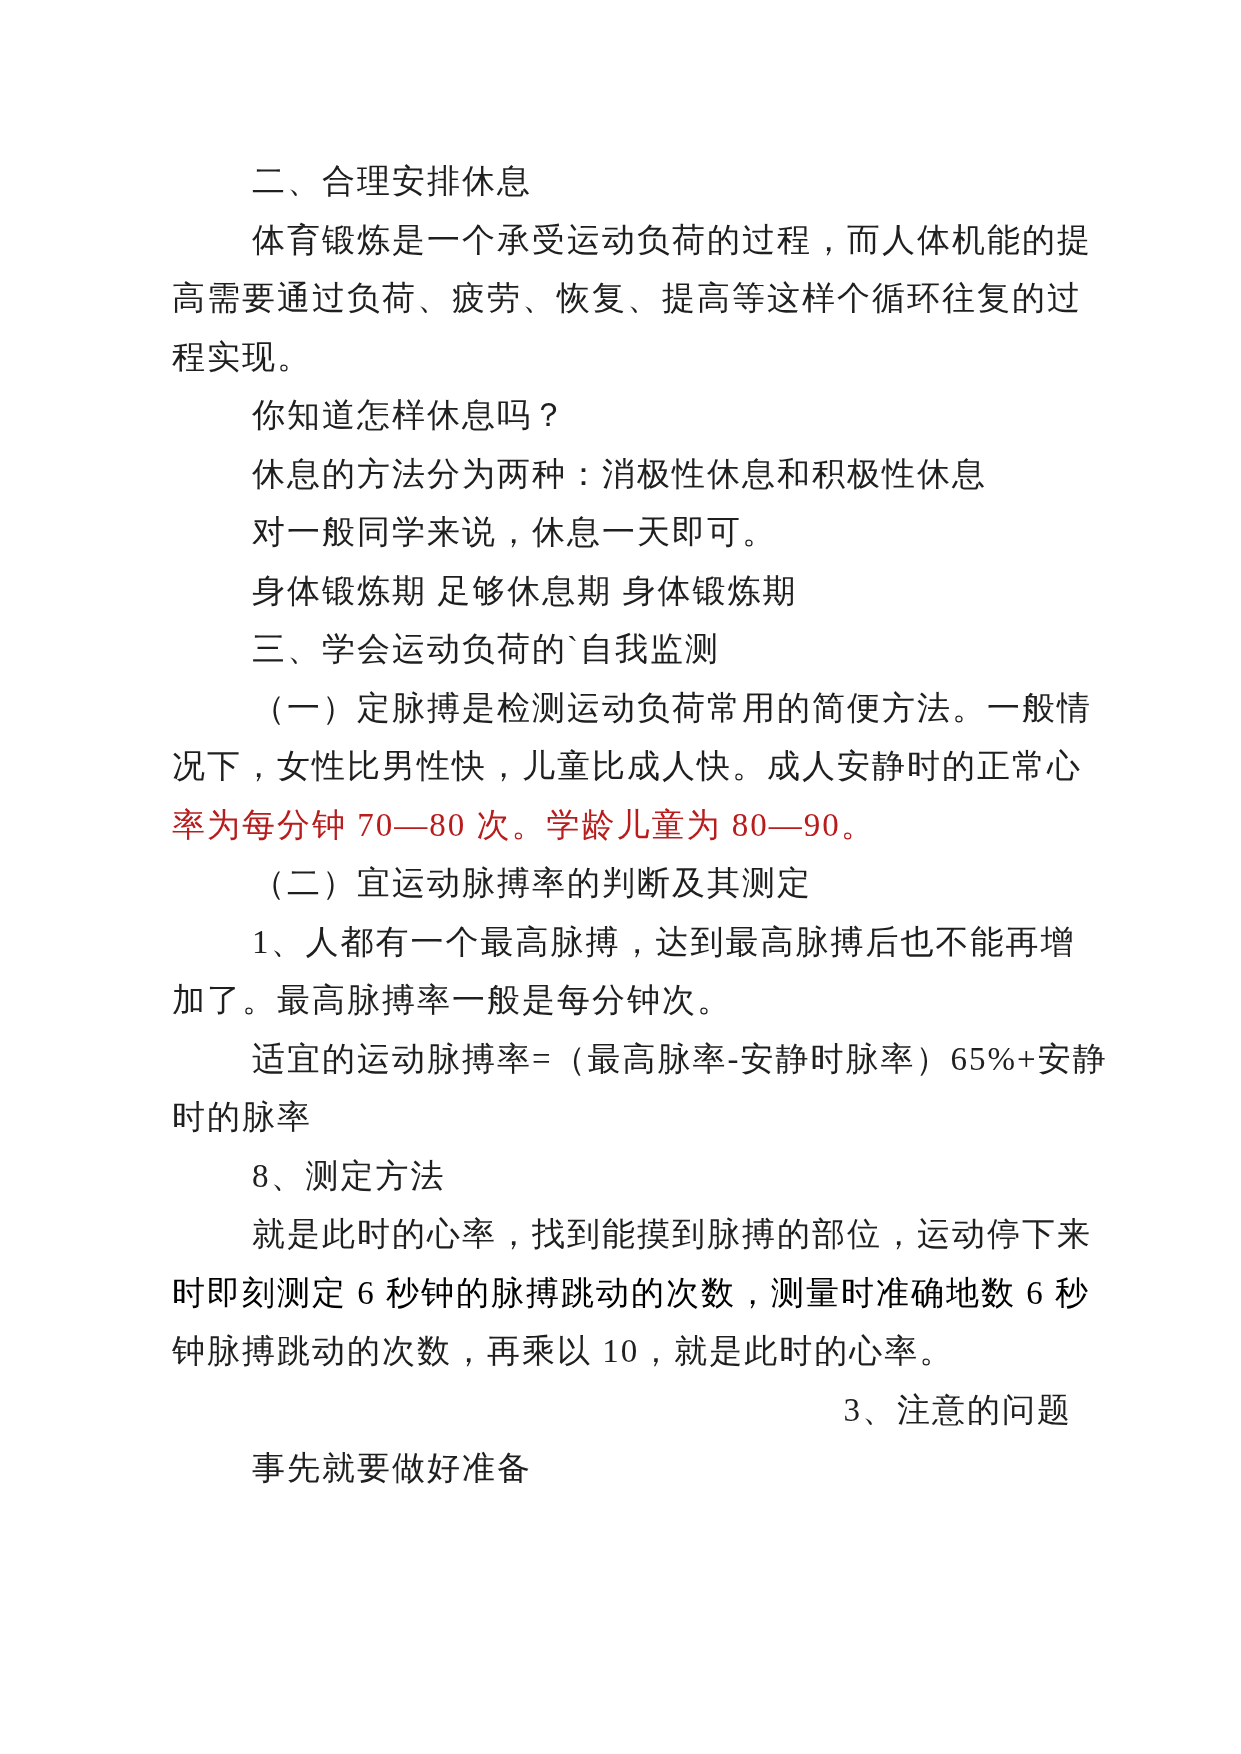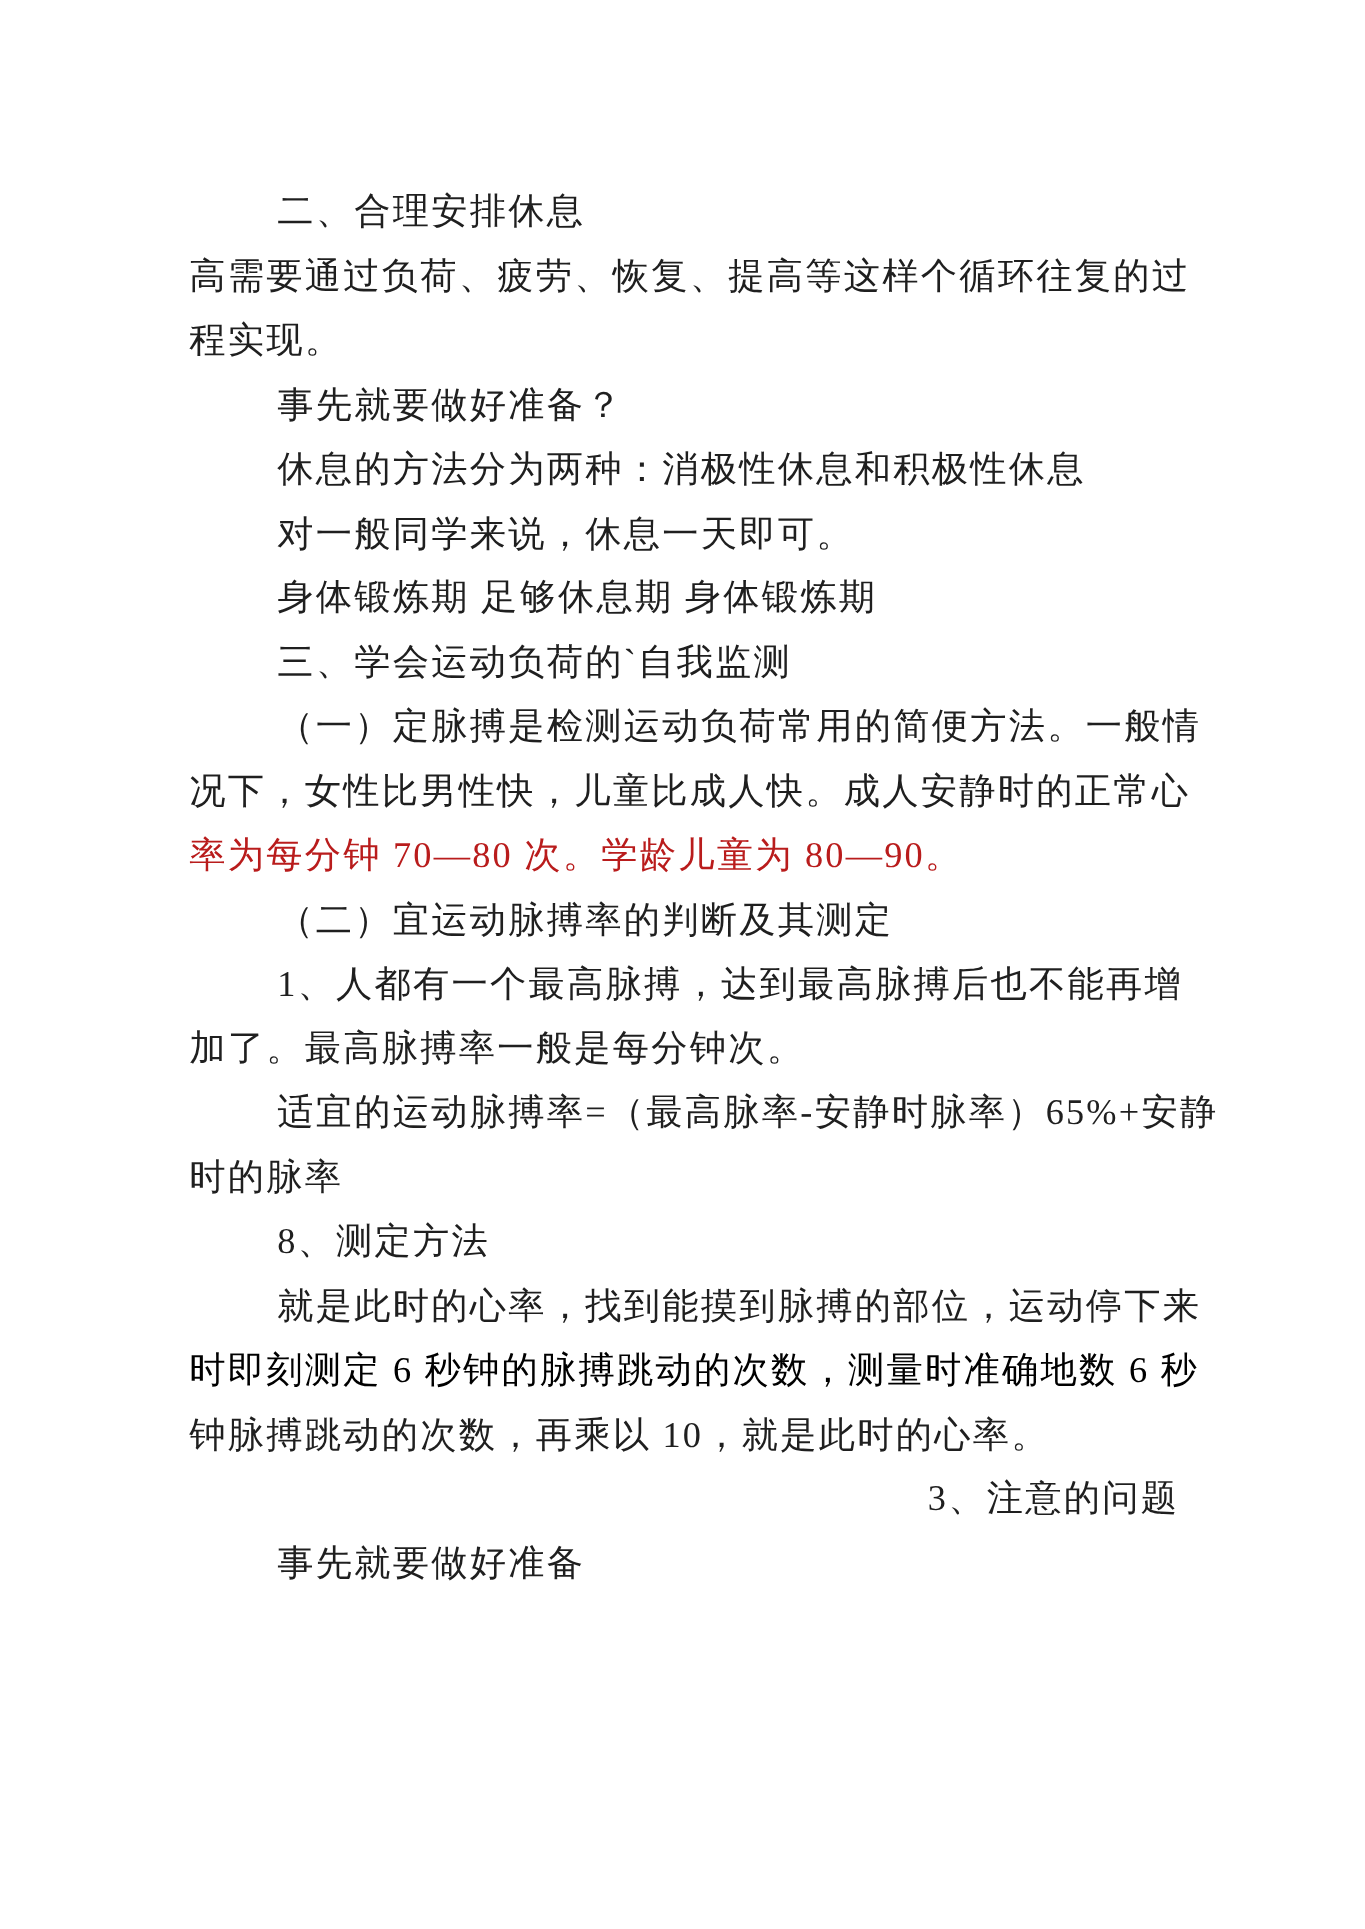--- a/index.html
+++ b/index.html
@@ -16,21 +16,21 @@
   .page {
     position: relative;
     width: 1241px;
     height: 1754px;
     background: #ffffff;
     overflow: hidden;
   }
   .content {
     position: absolute;
     left: 172px;
-    top: 164px;
+    top: 152px;
     width: 900px;
   }
   .line {
     font-size: 33px;
     line-height: 58.5px;
     height: 58.5px;
     letter-spacing: 2px;
     color: #1f1f1f;
     white-space: pre;
     font-weight: 400;
@@ -38,23 +38,24 @@
   .line.indent {
     padding-left: 80px;
   }
 </style>
 </head>
 <body style="background: rgb(255, 255, 255);">
 
 <div class="page">
   <div class="content">
     <div class="line indent" style="color: rgb(31, 31, 31);">二、合理安排休息</div>
+    <div class="line indent" style="color: rgb(31, 31, 31);">体育锻炼是一个承受运动负荷的过程，而人体机能的提</div>
     <div class="line" style="color: rgb(31, 31, 31);">高需要通过负荷、疲劳、恢复、提高等这样个循环往复的过</div>
     <div class="line" style="color: rgb(31, 31, 31);">程实现。</div>
-    <div class="line indent" style="color: rgb(31, 31, 31);">事先就要做好准备？</div>
+    <div class="line indent" style="color: rgb(31, 31, 31);">你知道怎样休息吗？</div>
     <div class="line indent" style="color: rgb(31, 31, 31);">休息的方法分为两种：消极性休息和积极性休息</div>
     <div class="line indent" style="color: rgb(31, 31, 31);">对一般同学来说，休息一天即可。</div>
     <div class="line indent" style="color: rgb(31, 31, 31);">身体锻炼期 足够休息期 身体锻炼期</div>
     <div class="line indent" style="color: rgb(31, 31, 31);">三、学会运动负荷的`自我监测</div>
     <div class="line indent" style="color: rgb(31, 31, 31);">（一）定脉搏是检测运动负荷常用的简便方法。一般情</div>
     <div class="line" style="color: rgb(31, 31, 31);">况下，女性比男性快，儿童比成人快。成人安静时的正常心</div>
     <div class="line" style="color: #b91c1c;">率为每分钟 70—80 次。学龄儿童为 80—90。</div>
     <div class="line indent" style="color: rgb(31, 31, 31);">（二）宜运动脉搏率的判断及其测定</div>
     <div class="line indent" style="color: rgb(31, 31, 31);">1、人都有一个最高脉搏，达到最高脉搏后也不能再增</div>
     <div class="line" style="color: rgb(31, 31, 31);">加了。最高脉搏率一般是每分钟次。</div>

